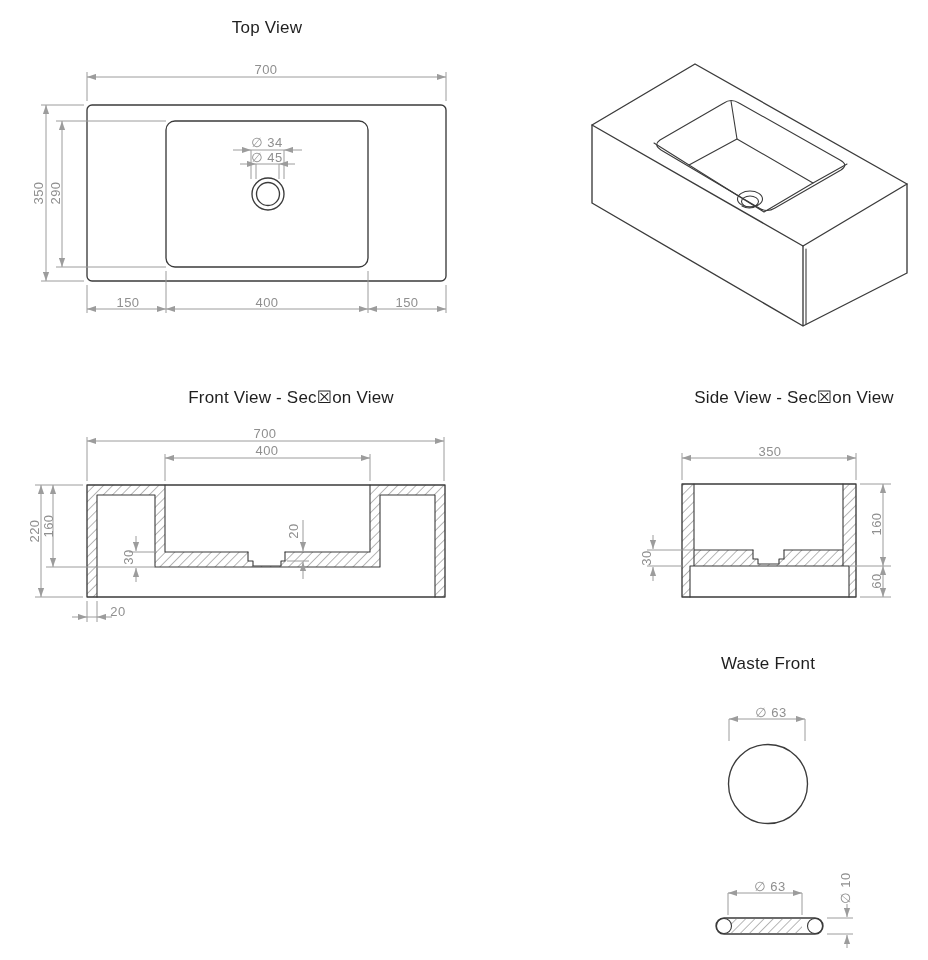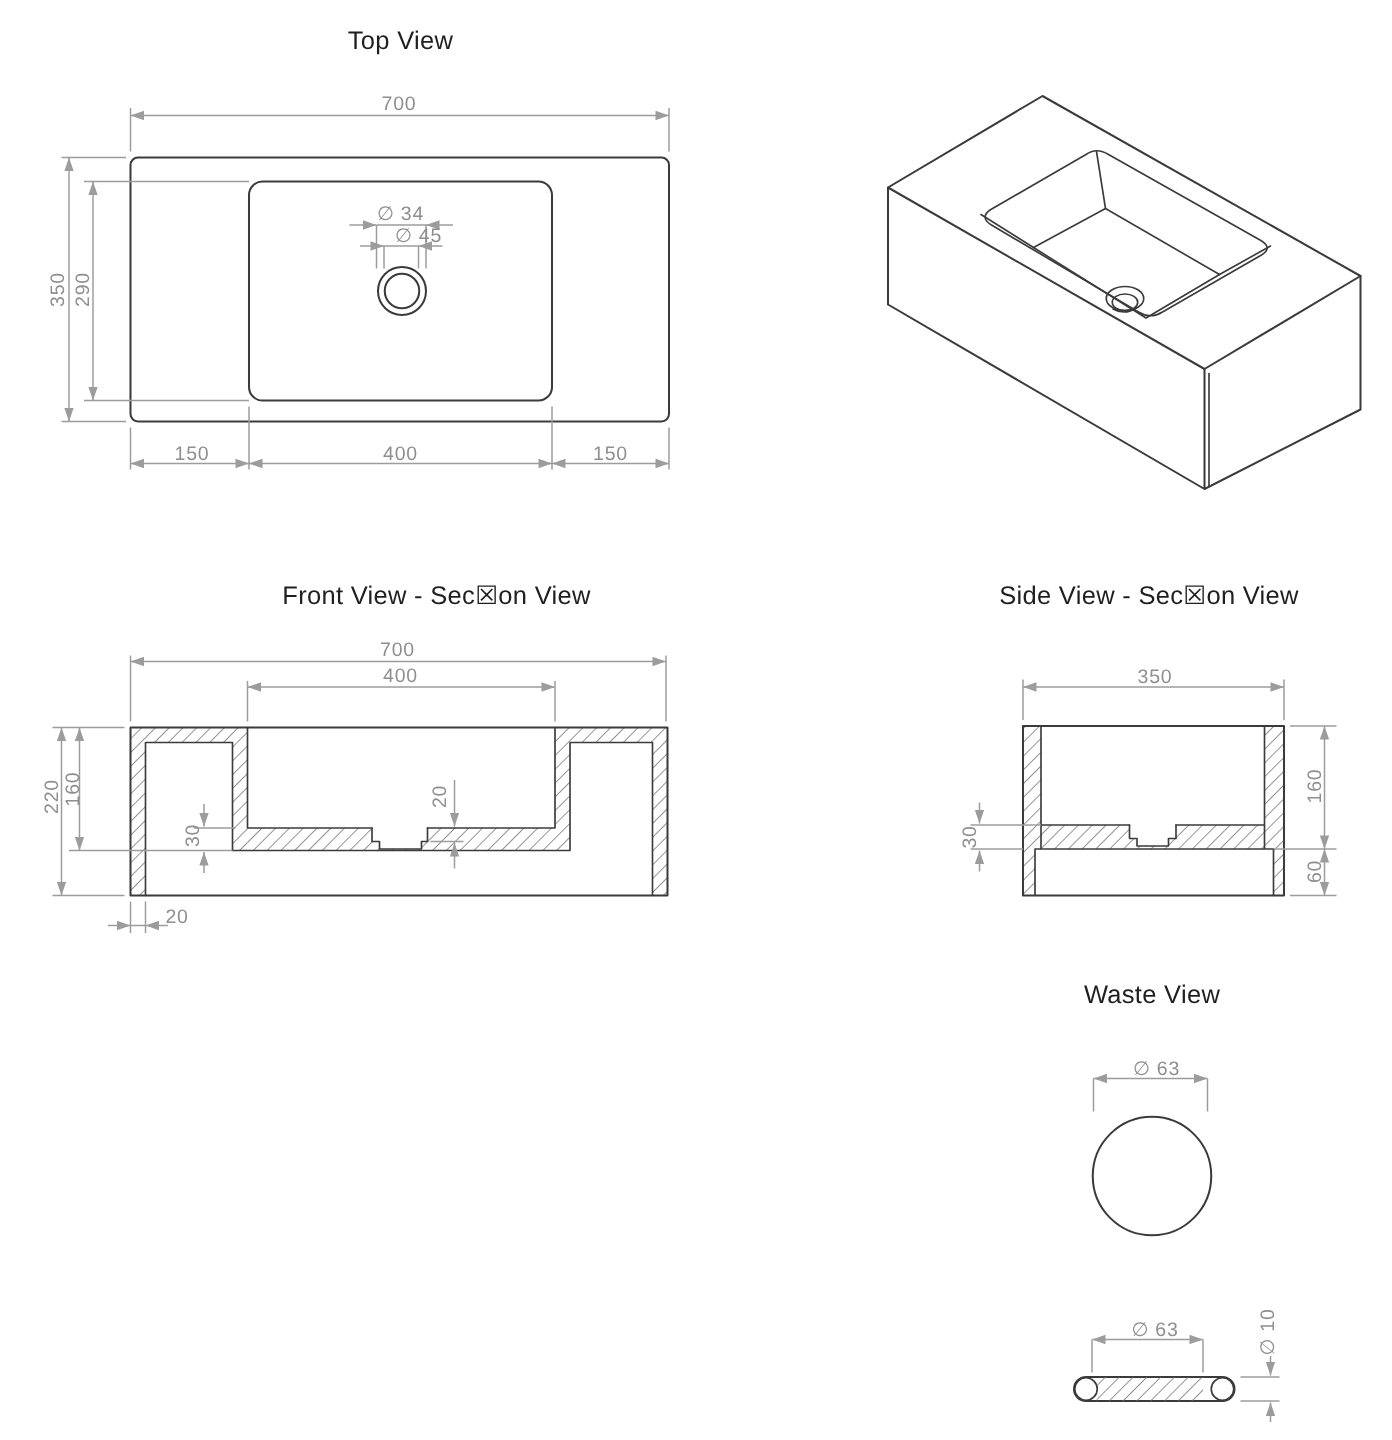--- a/index.html
+++ b/index.html
@@ -170,28 +170,28 @@
 
       <line class="dl" x1="847" y1="904" x2="847" y2="917" marker-end="url(#arw)"></line>
       <line class="dl" x1="847" y1="948" x2="847" y2="935" marker-end="url(#arw)"></line>
       <line class="dl" x1="827" y1="918" x2="853" y2="918"></line>
       <line class="dl" x1="827" y1="934" x2="853" y2="934"></line>
     </g>
   </svg>
 
   <span class="lbl t" style="left:267px;top:27px">Top View</span>
   <span class="lbl t" style="left:291px;top:397px">Front View - Sec☒on View</span>
-  <span class="lbl t" style="left:766px;top:397px">Side View - Sec☒on View</span>
-  <span class="lbl t" style="left:768px;top:663px">Waste View</span>
+  <span class="lbl t" style="left:794px;top:397px">Side View - Sec☒on View</span>
+  <span class="lbl t" style="left:768px;top:663px">Waste Front</span>
 
   <span class="lbl d" style="left:266px;top:69px">700</span>
   <span class="lbl d r" style="left:38px;top:193px">350</span>
   <span class="lbl d r" style="left:55px;top:193px">290</span>
   <span class="lbl d" style="left:267px;top:142px">∅ 34</span>
-  <span class="lbl d" style="left:279px;top:157px">∅ 45</span>
+  <span class="lbl d" style="left:267px;top:157px">∅ 45</span>
   <span class="lbl d" style="left:128px;top:302px">150</span>
   <span class="lbl d" style="left:267px;top:302px">400</span>
   <span class="lbl d" style="left:407px;top:302px">150</span>
 
   <span class="lbl d" style="left:265px;top:433px">700</span>
   <span class="lbl d" style="left:267px;top:450px">400</span>
   <span class="lbl d r" style="left:34px;top:531px">220</span>
   <span class="lbl d r" style="left:48px;top:526px">160</span>
   <span class="lbl d r" style="left:128px;top:557px">30</span>
   <span class="lbl d r" style="left:293px;top:531px">20</span>

